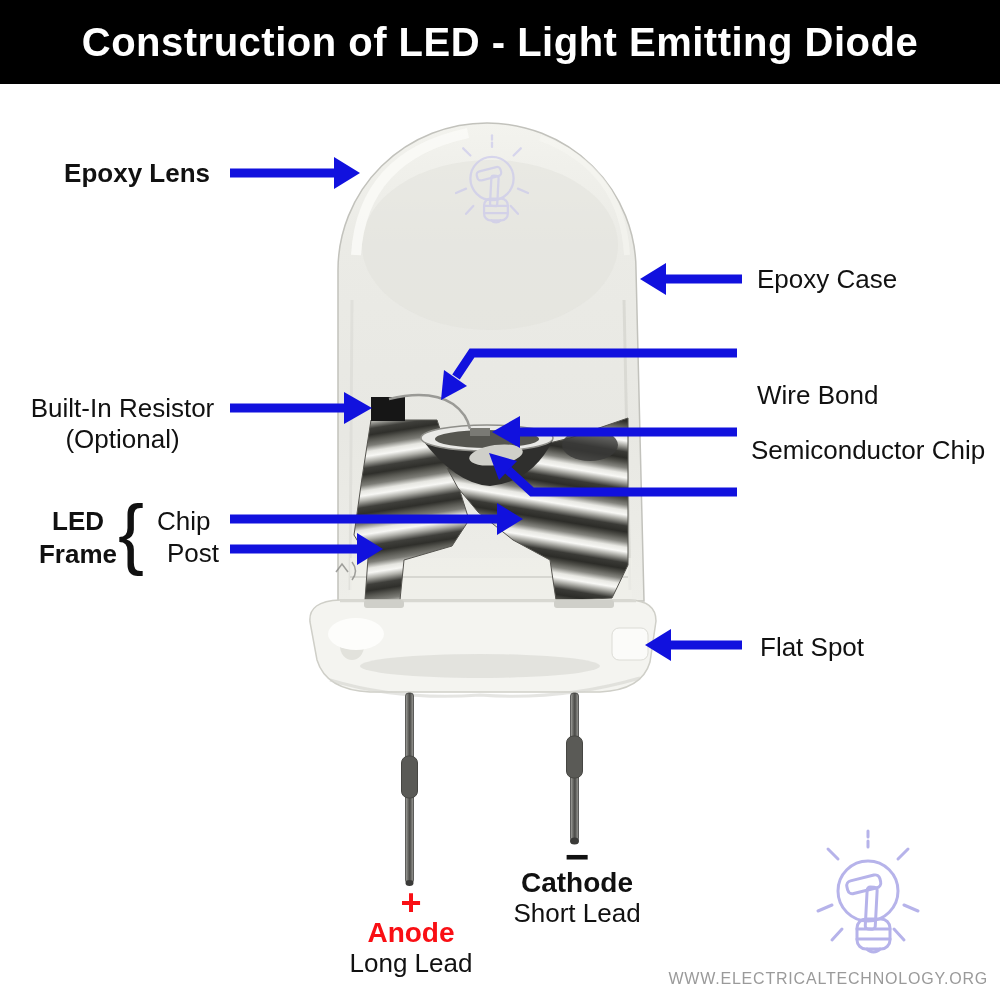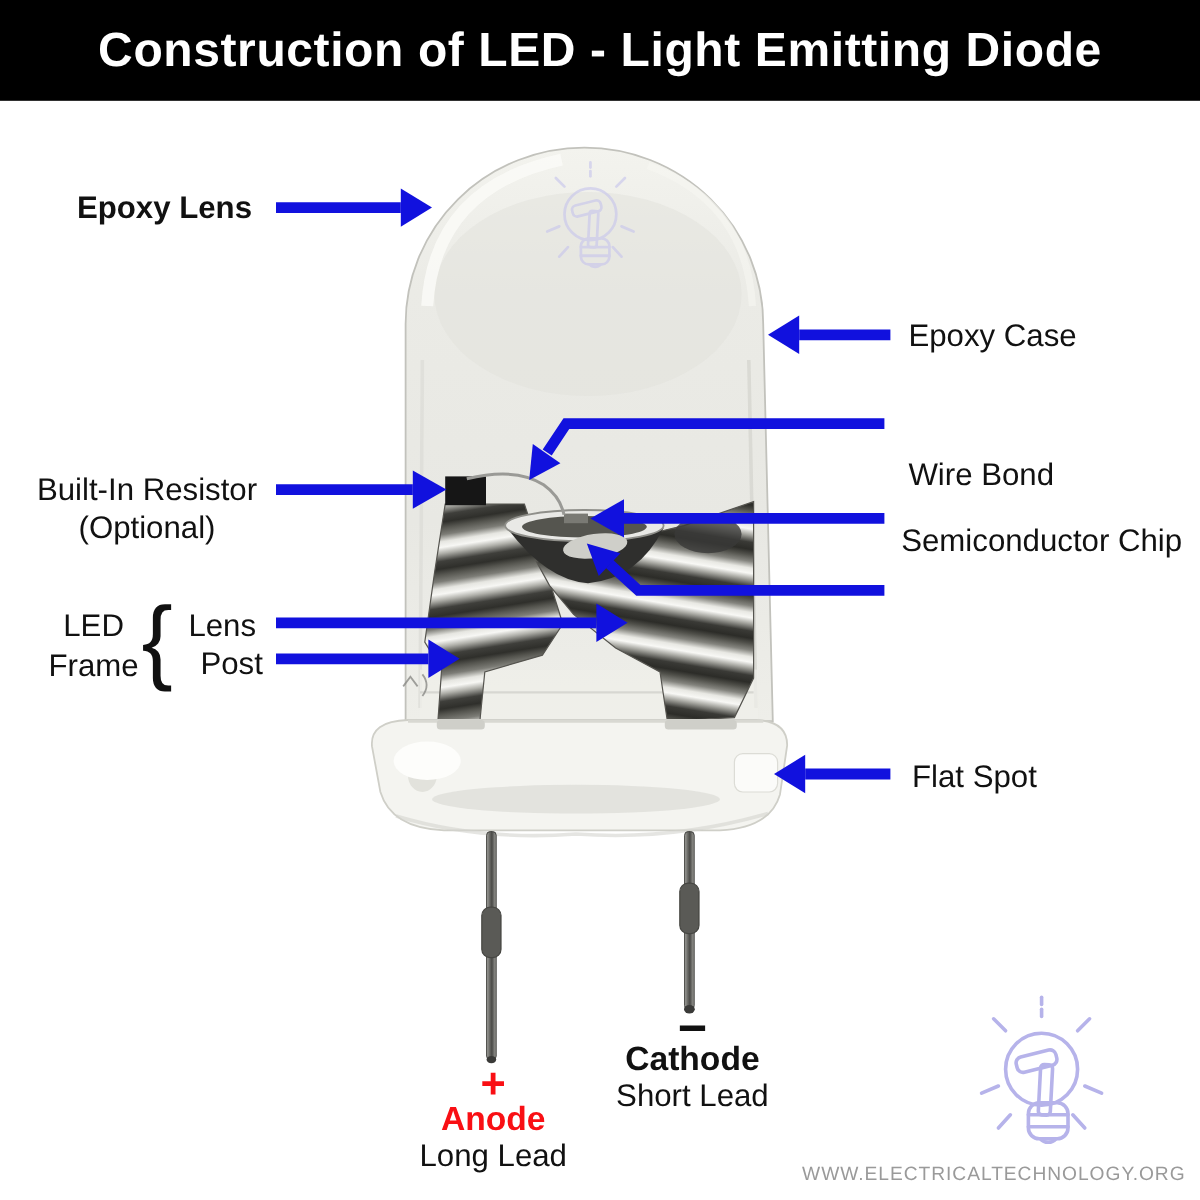--- a/index.html
+++ b/index.html
@@ -11,21 +11,21 @@
     position:absolute;left:0;top:0;width:1000px;height:84px;
     background:var(--title-bg,#000);display:flex;align-items:center;justify-content:center;
   }
   .title-bar h1{
     margin:0;color:var(--title-text,#fff);font-size:40px;font-weight:bold;letter-spacing:.5px;white-space:nowrap;
   }
   .scene{position:absolute;left:0;top:0;}
   .lbl{
     position:absolute;color:var(--label-text,#111);font-size:26px;line-height:31px;white-space:nowrap;
   }
-  .lbl.bold{font-weight:normal;}
+  .lbl.bold{font-weight:bold;}
   .lbl.center{text-align:center;}
   .lbl.right{text-align:right;font-weight:bold;}
   .brace{
     position:absolute;color:var(--label-text,#111);font-size:78px;font-weight:300;line-height:78px;
   }
   .red{color:var(--anode-red,#f90f14);}
   .plus{font-size:36px;font-weight:bold;line-height:30px;}
   .minus{font-size:42px;font-weight:bold;line-height:22px;}
   .terminal-name{font-size:28px;font-weight:bold;line-height:30px;}
   .terminal-lead{font-size:26px;line-height:30px;}
@@ -211,21 +211,21 @@
 
   <div class="lbl" style="left:751px;top:419px;margin-top:16px;">Semiconductor Chip</div>
 
 
   <div class="lbl bold center" style="left:28px;top:505px;width:100px;line-height:33px;">
     <div>LED</div>
     <div>Frame</div>
   </div>
   <div class="brace" style="left:118px;top:494px;">{</div>
 
-  <div class="lbl" style="left:157px;top:506px;">Lens</div>
+  <div class="lbl" style="left:157px;top:506px;">Chip</div>
   <div class="lbl" style="left:167px;top:538px;">Post</div>
 
   <div class="lbl" style="left:760px;top:632px;">Flat Spot</div>
 
   <div class="lbl center" style="left:336px;top:888px;width:150px;">
     <div class="plus red">+</div>
     <div class="terminal-name red">Anode</div>
     <div class="terminal-lead">Long  Lead</div>
   </div>
 

